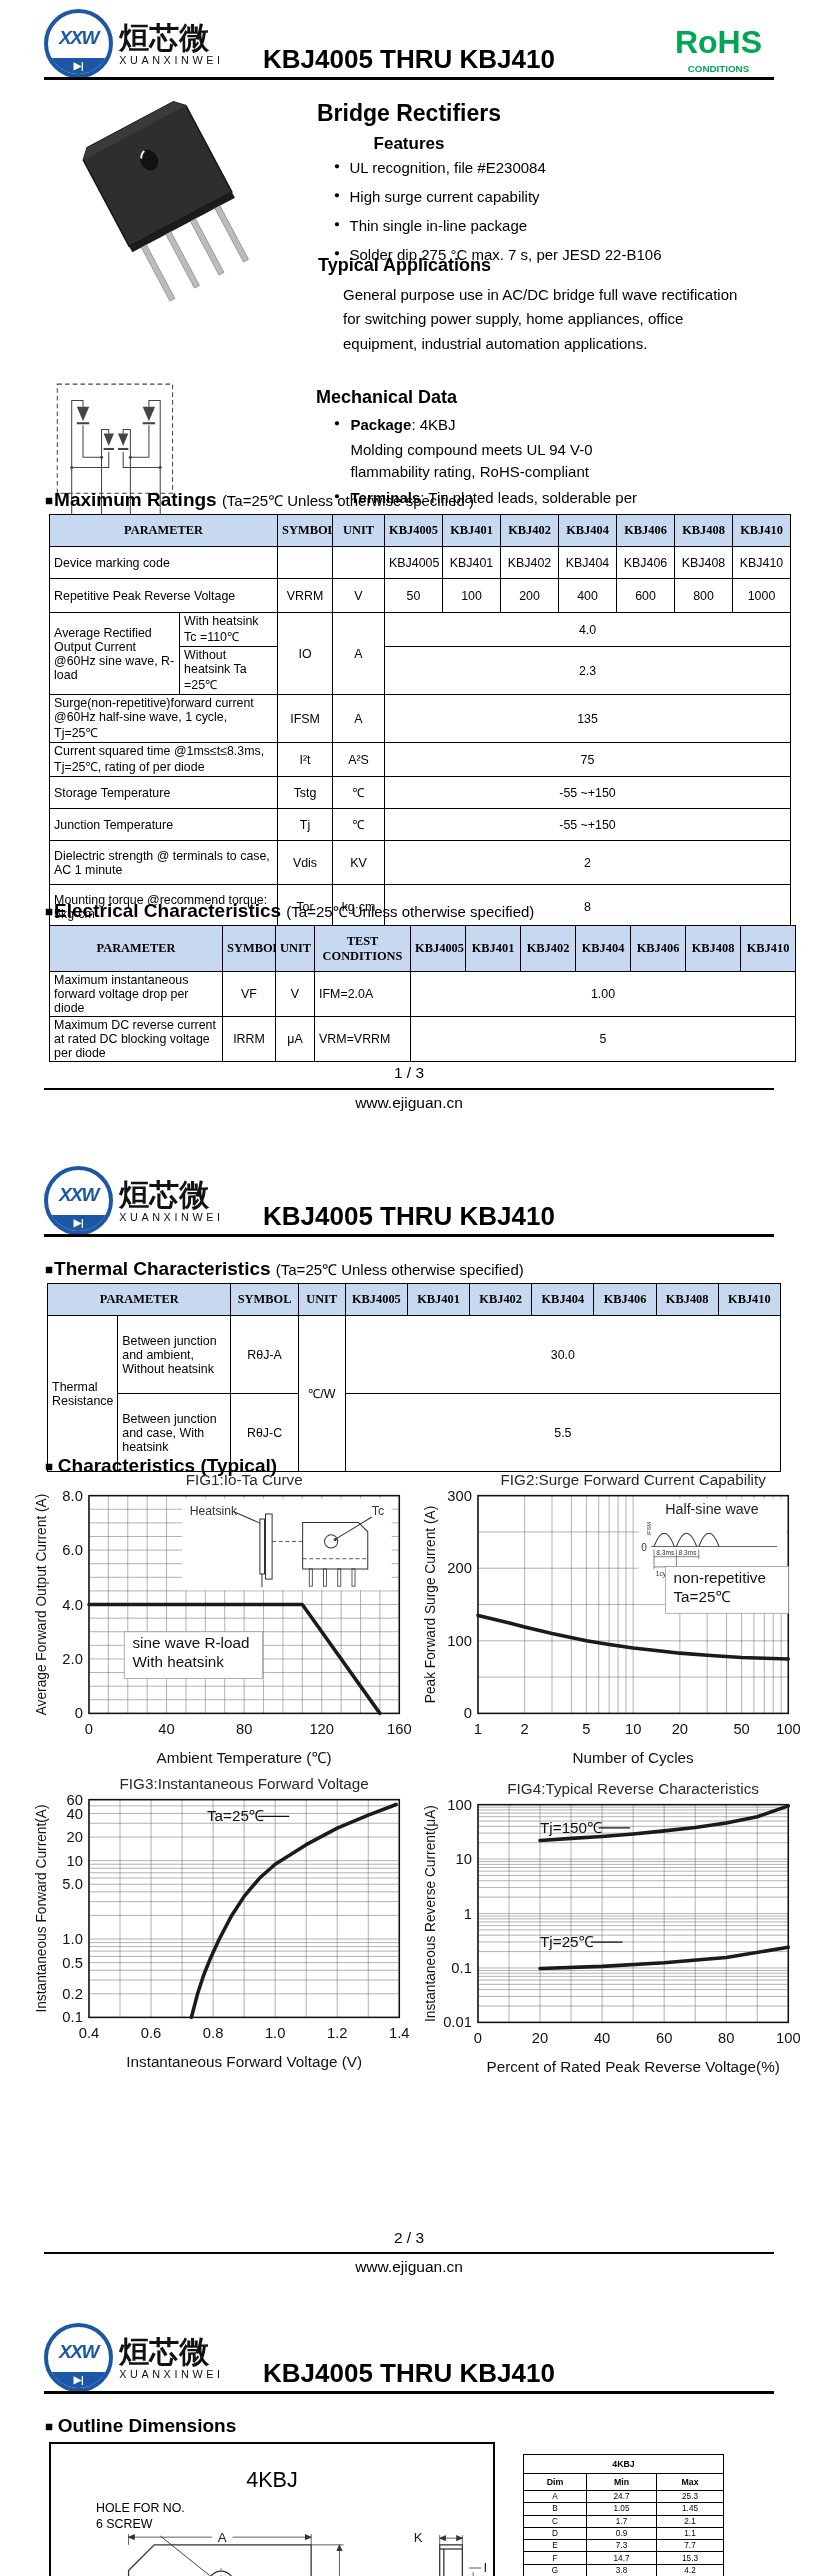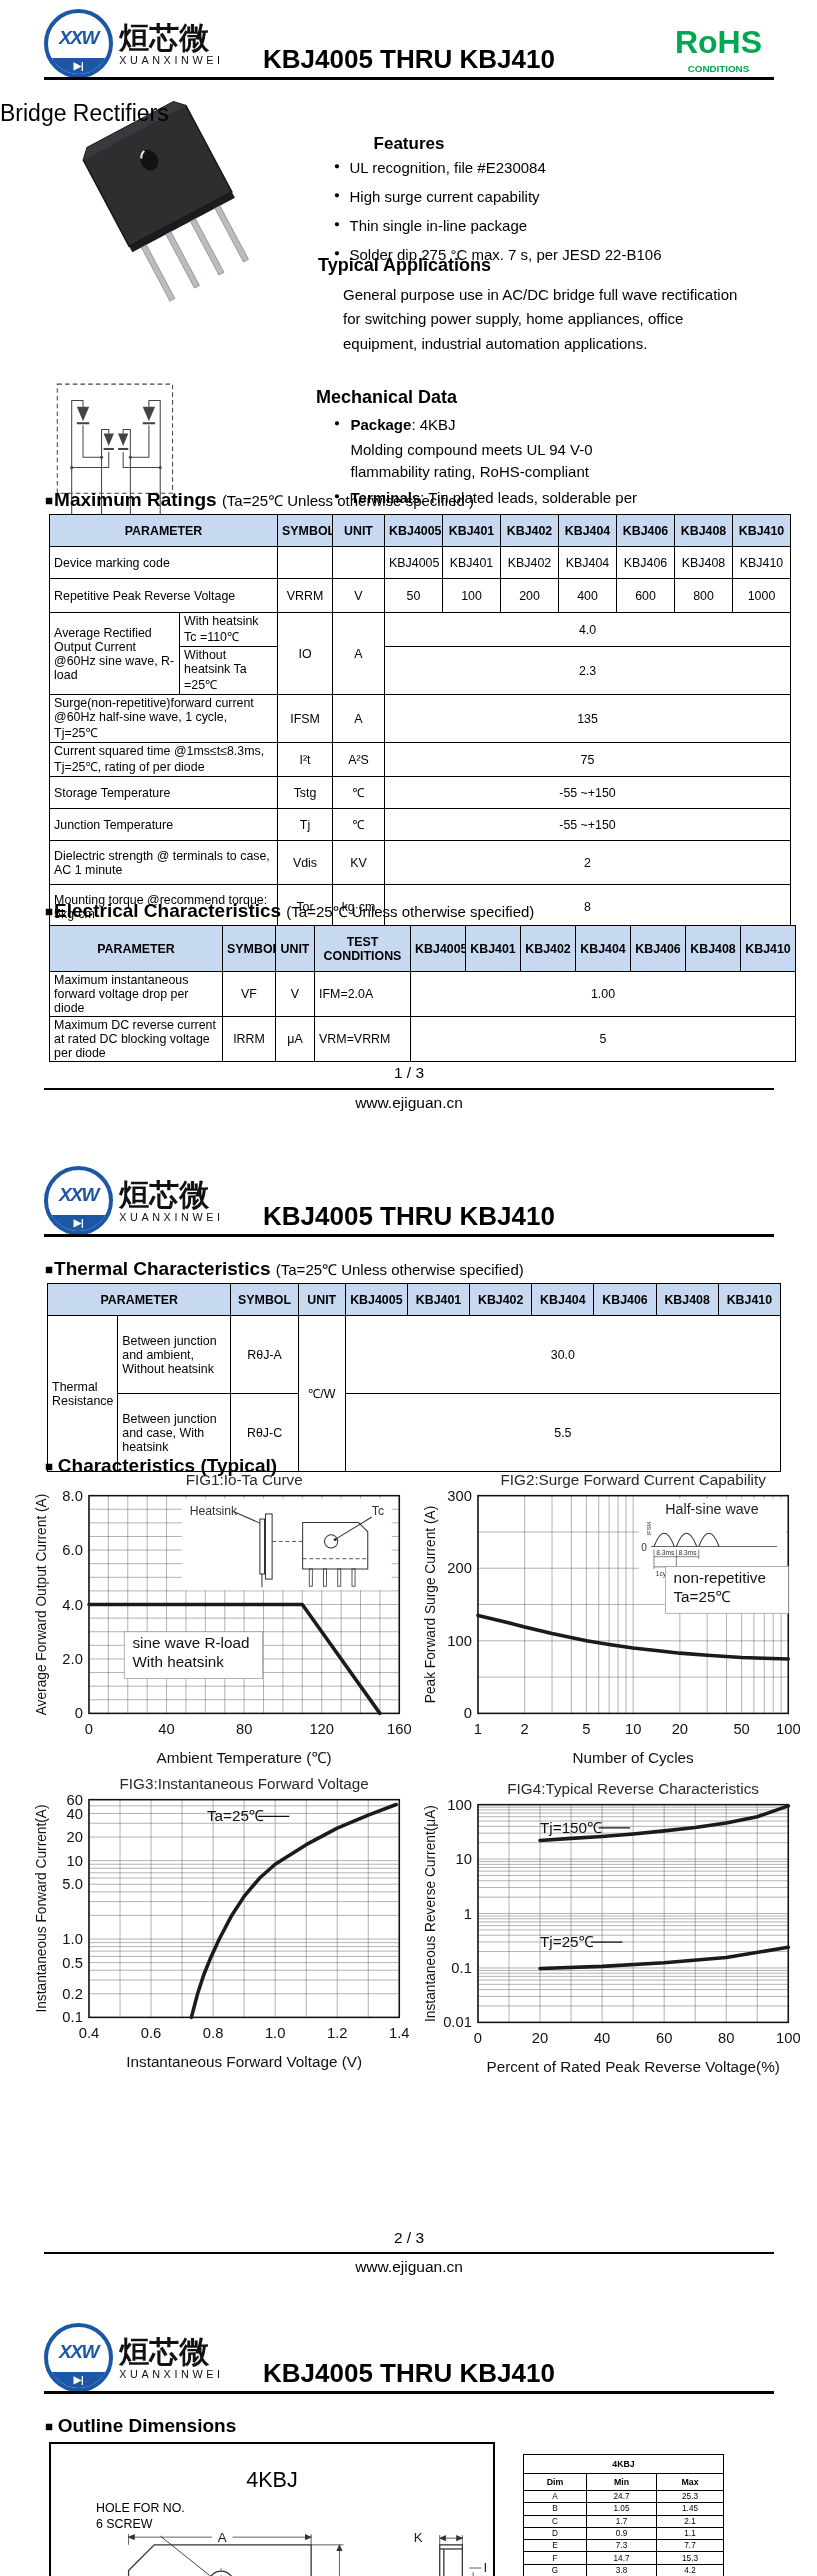--- a/index.html
+++ b/index.html
@@ -18,21 +18,21 @@
   .rohs{position:absolute;right:56px;top:26px;text-align:center;}
   .rohs-main{font-size:32px;font-weight:bold;color:#00a651;line-height:1.0;}
   .rohs-sub{font-size:9.8px;font-weight:bold;color:#00a651;margin-top:5.2px;}
   .hdr-rule{position:absolute;left:44px;right:44px;top:77px;height:2.6px;background:#000;}
   
   .pnum{position:absolute;left:0;right:0;text-align:center;font-size:15.5px;}
   .frule{position:absolute;left:44px;right:44px;height:1.5px;background:#000;}
   .fsite{position:absolute;left:0;right:0;text-align:center;font-size:15.5px;}
   
   .p1-photo{position:absolute;left:54px;top:93px;}
-  .p1-title{position:absolute;left:0;right:0;top:100px;font-size:23px;font-weight:normal;}
+  .p1-title{position:absolute;left:0;right:0;top:100px;text-align:center;font-size:23px;font-weight:bold;}
   .p1-feat-h{position:absolute;left:0;right:0;top:134px;text-align:center;font-size:17px;font-weight:bold;}
   .blist{position:absolute;left:334px;top:157px;width:392px;font-size:15px;}
   .blist .li{margin-bottom:7.2px;padding-left:15.5px;position:relative;line-height:1.45;}
   .blist .li::before{content:"●";position:absolute;left:0;top:2.1px;font-size:9.8px;}
   .p1-app-h{position:absolute;left:318px;top:255px;font-size:18px;font-weight:bold;}
   .p1-app-t{position:absolute;left:343px;top:283px;width:399px;font-size:15px;line-height:1.62;}
   .p1-mech-h{position:absolute;left:316px;top:387px;font-size:18px;font-weight:bold;}
   .mech{position:absolute;left:334px;top:414px;width:319px;font-size:15px;}
   .mli{position:relative;padding-left:16.5px;line-height:1.5;margin-bottom:2.1px;}
   .mli::before{content:"●";position:absolute;left:0;top:2.1px;font-size:9.8px;}
@@ -40,21 +40,21 @@
   .mli.nb::before{content:"";}
   .p1-schem{position:absolute;left:53px;top:380px;}
   
   .sec{position:absolute;left:45px;white-space:nowrap;}
   .sqr{font-size:13.4px;vertical-align:1.5px;margin-right:1px;}
   .sec-t{font-size:19px;font-weight:bold;}
   .sec-c{font-size:15px;margin-left:5.2px;}
   
   table.t{border-collapse:collapse;table-layout:fixed;position:absolute;background:#fff;}
   .t th,.t td{border:1px solid #000;font-size:12.4px;text-align:center;padding:1px 4.1px;overflow:hidden;}
-  .t th{background:#c6d9f1;font-weight:bold;}
+  .t th{background:#c6d9f1;font-weight:bold;font-family:Liberation Serif, serif;}
   .t td.l{text-align:left;}
   tr.h62{height:32px;} tr.h66{height:34px;} tr.h64{height:33px;} tr.h86{height:44px;} tr.h88{height:45px;}
   tr.h76{height:39px;} tr.h90{height:46px;} tr.h152{height:78px;}
   
   .fig{position:absolute;width:379px;height:298px;}
   .fig1{left:32px;top:312px;} .fig2{left:421px;top:312px;}
   .fig3{left:32px;top:616px;} .fig4{left:421px;top:621px;}
   
   .obox{position:absolute;left:49px;top:128px;width:442px;height:367px;border:2.1px solid #000;}
   .obox-title{position:absolute;left:0;right:0;top:23px;text-align:center;font-size:21.6px;}

